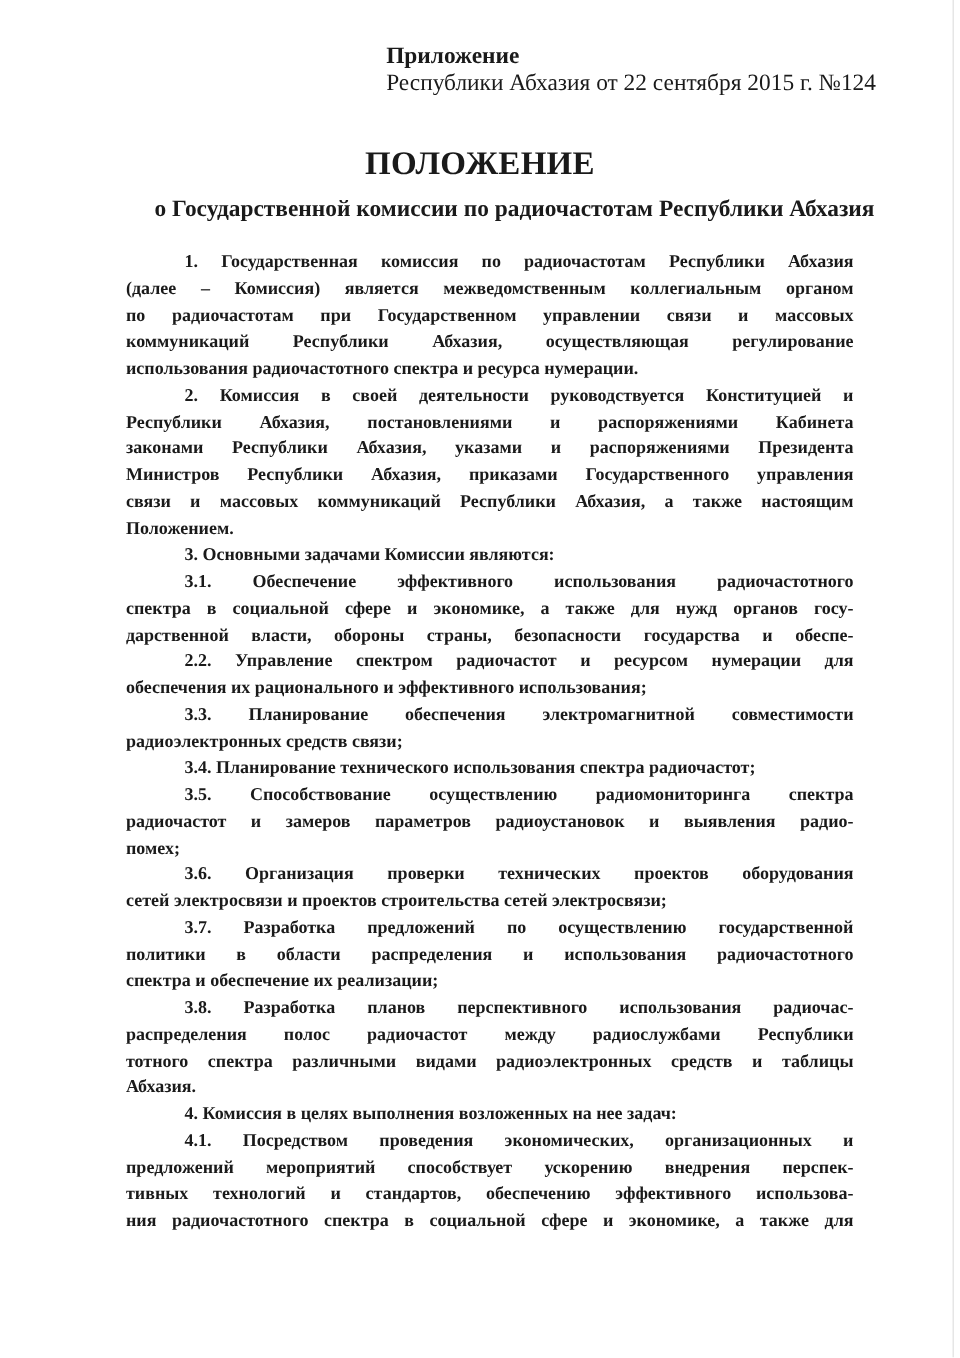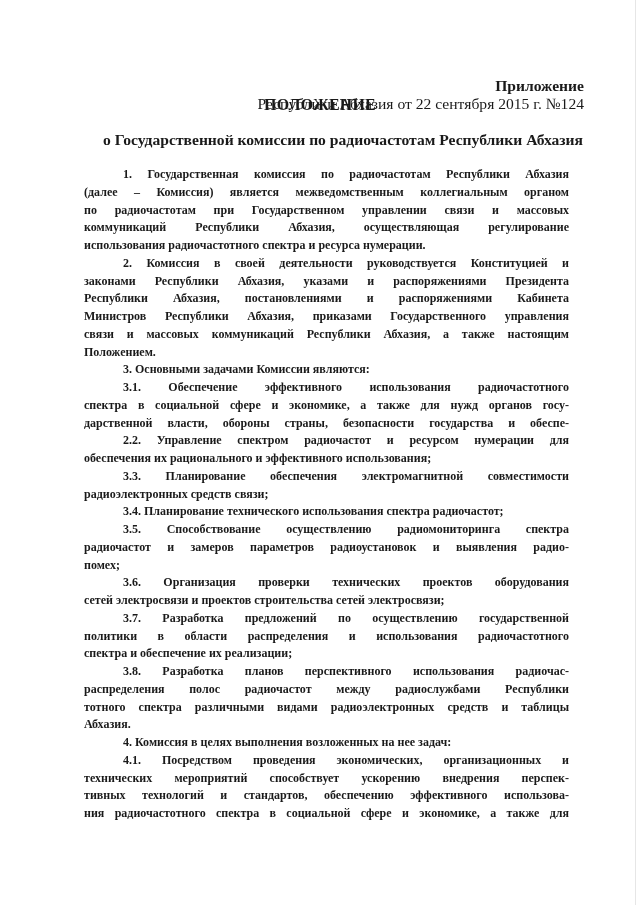--- a/index.html
+++ b/index.html
@@ -9,26 +9,26 @@
     font-family: "Liberation Serif", "DejaVu Serif", serif;
     color: #1a1a1a;
     position: relative;
   }
   .page-edge {
     position: absolute; top: 0; right: 4px; width: 1px; height: 905px;
     background: #e6e6e6;
   }
   .header {
     position: absolute; right: 56px; top: 29px;
-    text-align: right; font-size: 15.6px; line-height: 17.8px; margin-top: 48px;
+    font-size: 15.6px; line-height: 17.8px;
   }
   .header .app-title { font-weight: bold; }
   .doc-title {
     position: absolute; left: 0; width: 640px; top: 96px;
-    text-align: center; font-weight: bold; font-size: 16px; letter-spacing: 0.2px;
+    text-align: center; font-weight: bold; font-size: 22px; letter-spacing: 0.2px;
   }
   .doc-subtitle {
     position: absolute; left: 0; width: 686px; top: 131px;
     text-align: center; font-weight: bold; font-size: 15.6px;
   }
   .body-text {
     position: absolute; left: 84px; top: 166px; width: 485px;
     font-size: 12px; line-height: 17.75px; font-weight: bold;
   }
   .line {
@@ -56,22 +56,22 @@
   <div>
     <span class="line indent">1. Государственная комиссия по радиочастотам Республики Абхазия</span>
     <span class="line">(далее – Комиссия) является межведомственным коллегиальным органом</span>
     <span class="line">по радиочастотам при Государственном управлении связи и массовых</span>
     <span class="line">коммуникаций Республики Абхазия, осуществляющая регулирование</span>
     <span class="line last">использования радиочастотного спектра и ресурса нумерации.</span>
   </div>
 
   <div>
     <span class="line indent">2. Комиссия в своей деятельности руководствуется Конституцией и</span>
+    <span class="line">Республики Абхазия, постановлениями и распоряжениями Кабинета</span>
     <span class="line">законами Республики Абхазия, указами и распоряжениями Президента</span>
-    <span class="line">Республики Абхазия, постановлениями и распоряжениями Кабинета</span>
     <span class="line">Министров Республики Абхазия, приказами Государственного управления</span>
     <span class="line">связи и массовых коммуникаций Республики Абхазия, а также настоящим</span>
     <span class="line last">Положением.</span>
   </div>
 
   <div>
     <span class="line indent last">3. Основными задачами Комиссии являются:</span>
   </div>
 
   <div>
@@ -117,17 +117,17 @@
     <span class="line">тотного спектра различными видами радиоэлектронных средств и таблицы</span>
     <span class="line last">Абхазия.</span>
   </div>
 
   <div>
     <span class="line indent last">4. Комиссия в целях выполнения возложенных на нее задач:</span>
   </div>
 
   <div>
     <span class="line indent">4.1. Посредством проведения экономических, организационных и</span>
-    <span class="line">технических мероприятий способствует ускорению внедрения перспек-</span>
+    <span class="line">предложений мероприятий способствует ускорению внедрения перспек-</span>
     <span class="line">тивных технологий и стандартов, обеспечению эффективного использова-</span>
     <span class="line">ния радиочастотного спектра в социальной сфере и экономике, а также для</span>
   </div>
 </div>
 
 </body></html>

